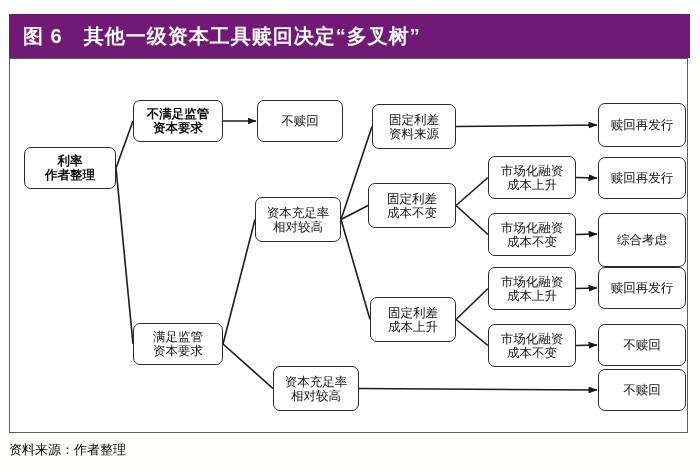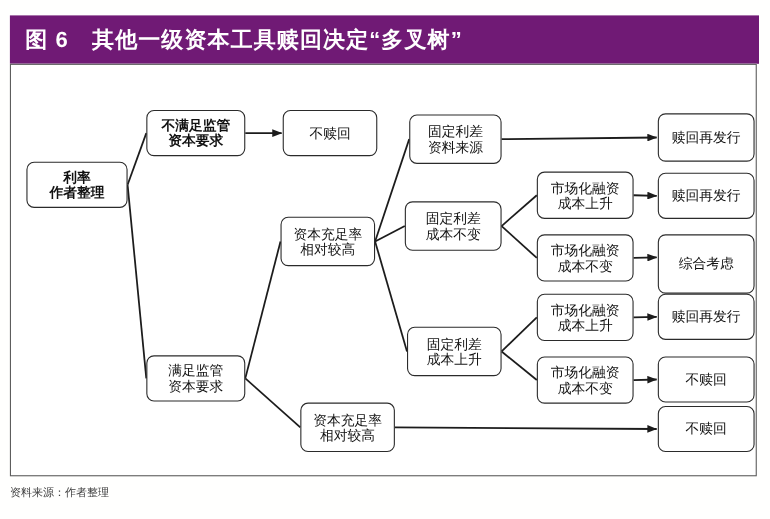--- a/index.html
+++ b/index.html
@@ -19,21 +19,21 @@
   .canvas{position:absolute;left:0;top:0;width:679px;height:375px;}
 
   
   .node{position:absolute;box-sizing:border-box;border:1.6px solid #2b2b2b;
         border-radius:7px;background:#ffffff;display:flex;align-items:center;
         justify-content:center;text-align:center;line-height:1.12;
         font-size:12.5px;color:#111;z-index:3;letter-spacing:0px;}
   .node span{display:block;}
 
   
-  .footer{position:absolute;left:9px;top:441px;font-size:10px;color:#404040;
+  .footer{position:absolute;left:9px;top:441px;font-size:13px;color:#000000;
           white-space:nowrap;}
   svg.links{position:absolute;left:0;top:0;z-index:1;pointer-events:none;}
 </style>
 </head>
 <body>
 
 <div id="root">
 
   <div class="titlebar">
     <div class="ttl">图 6　其他一级资本工具赎回决定“多叉树”</div>

